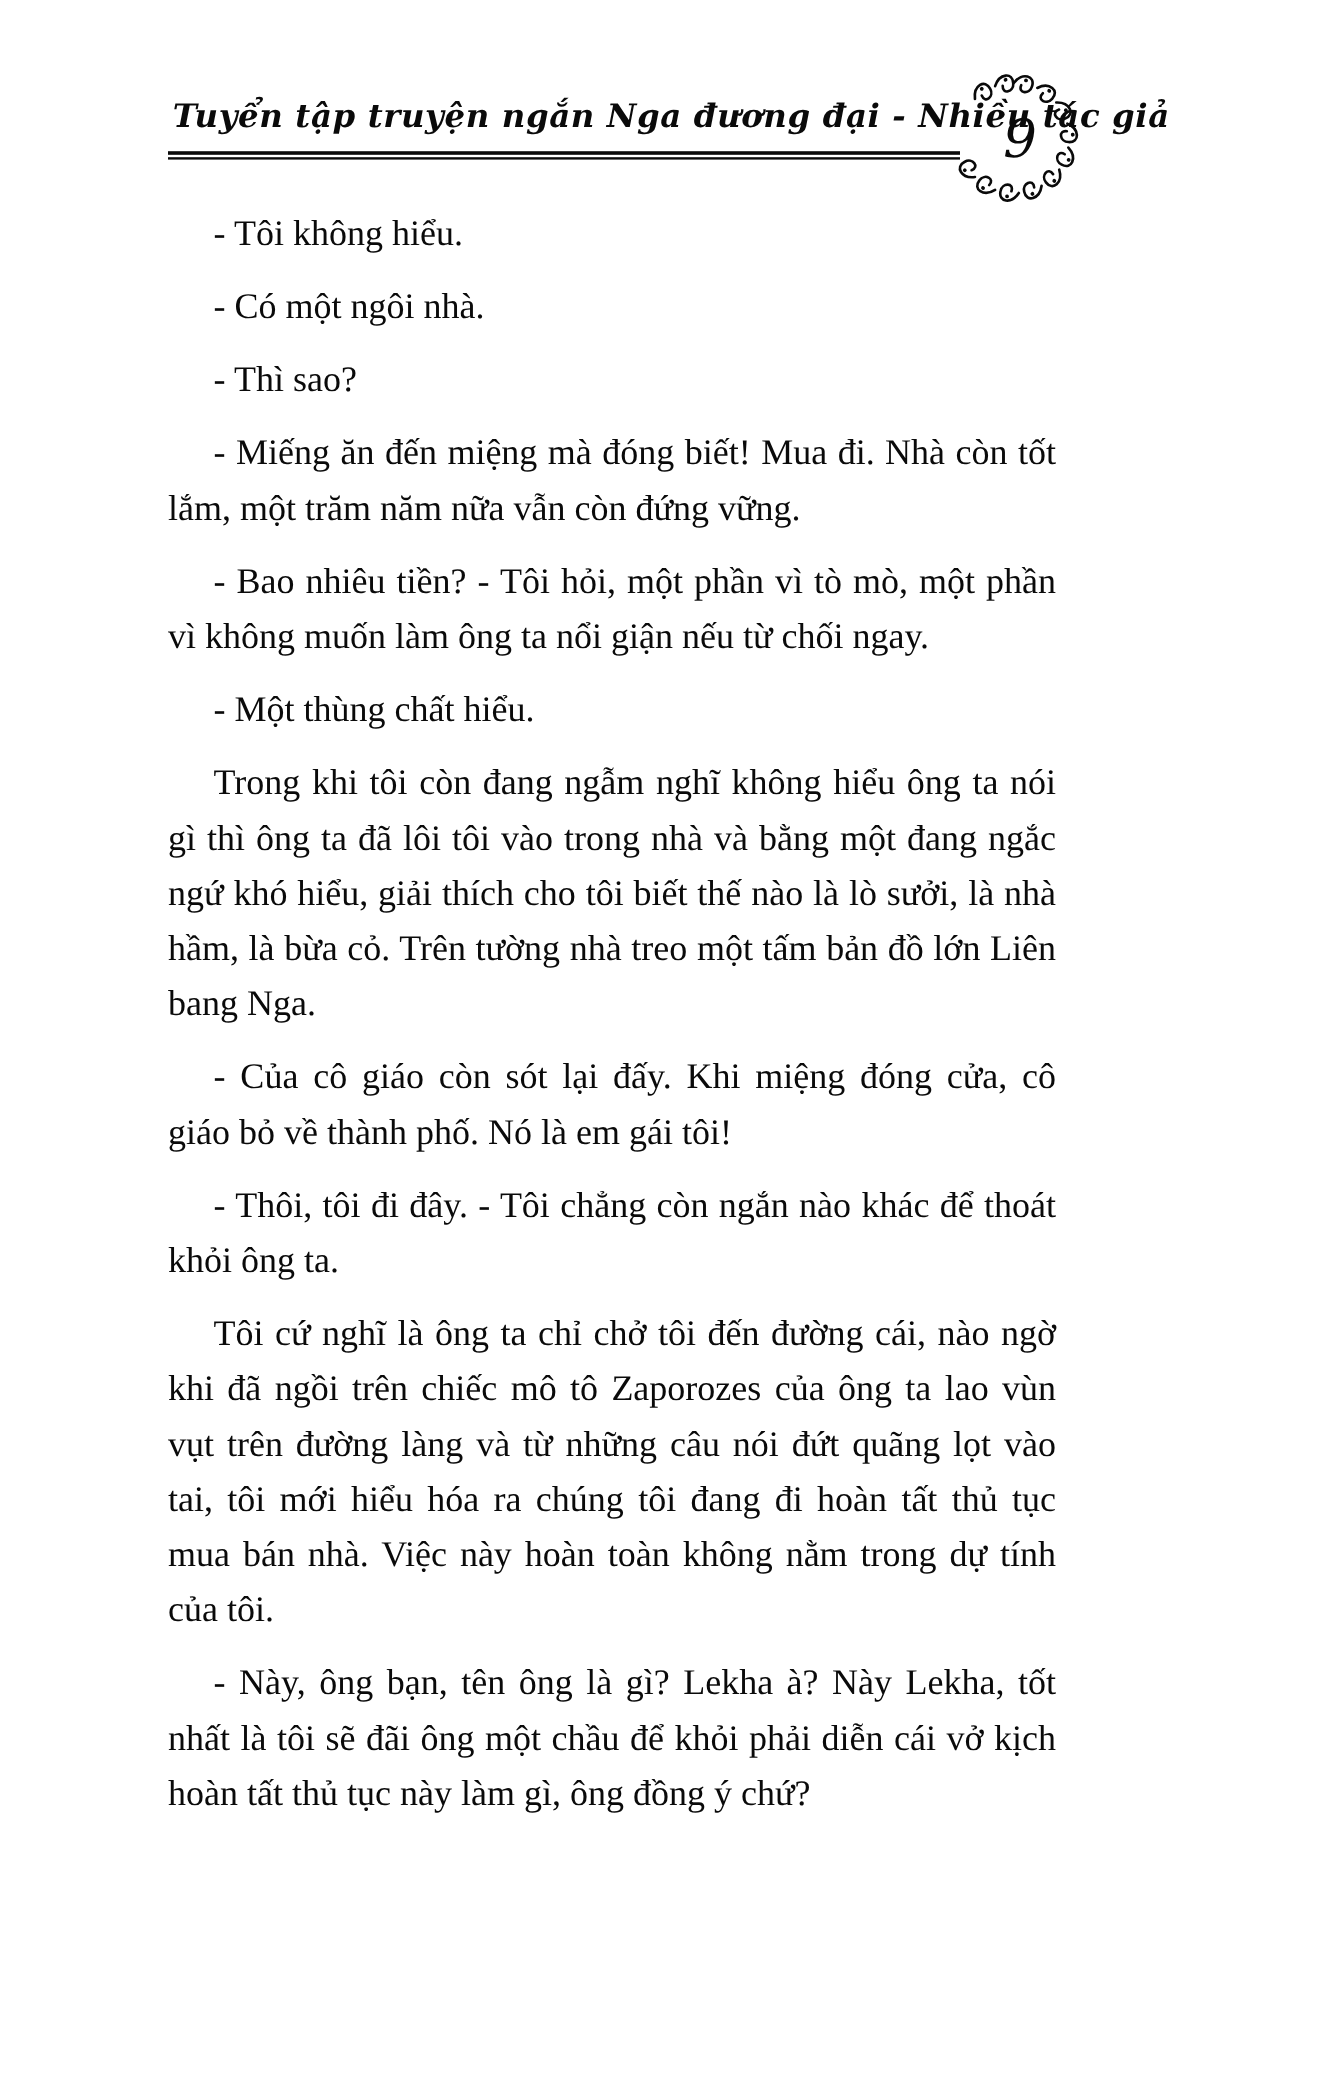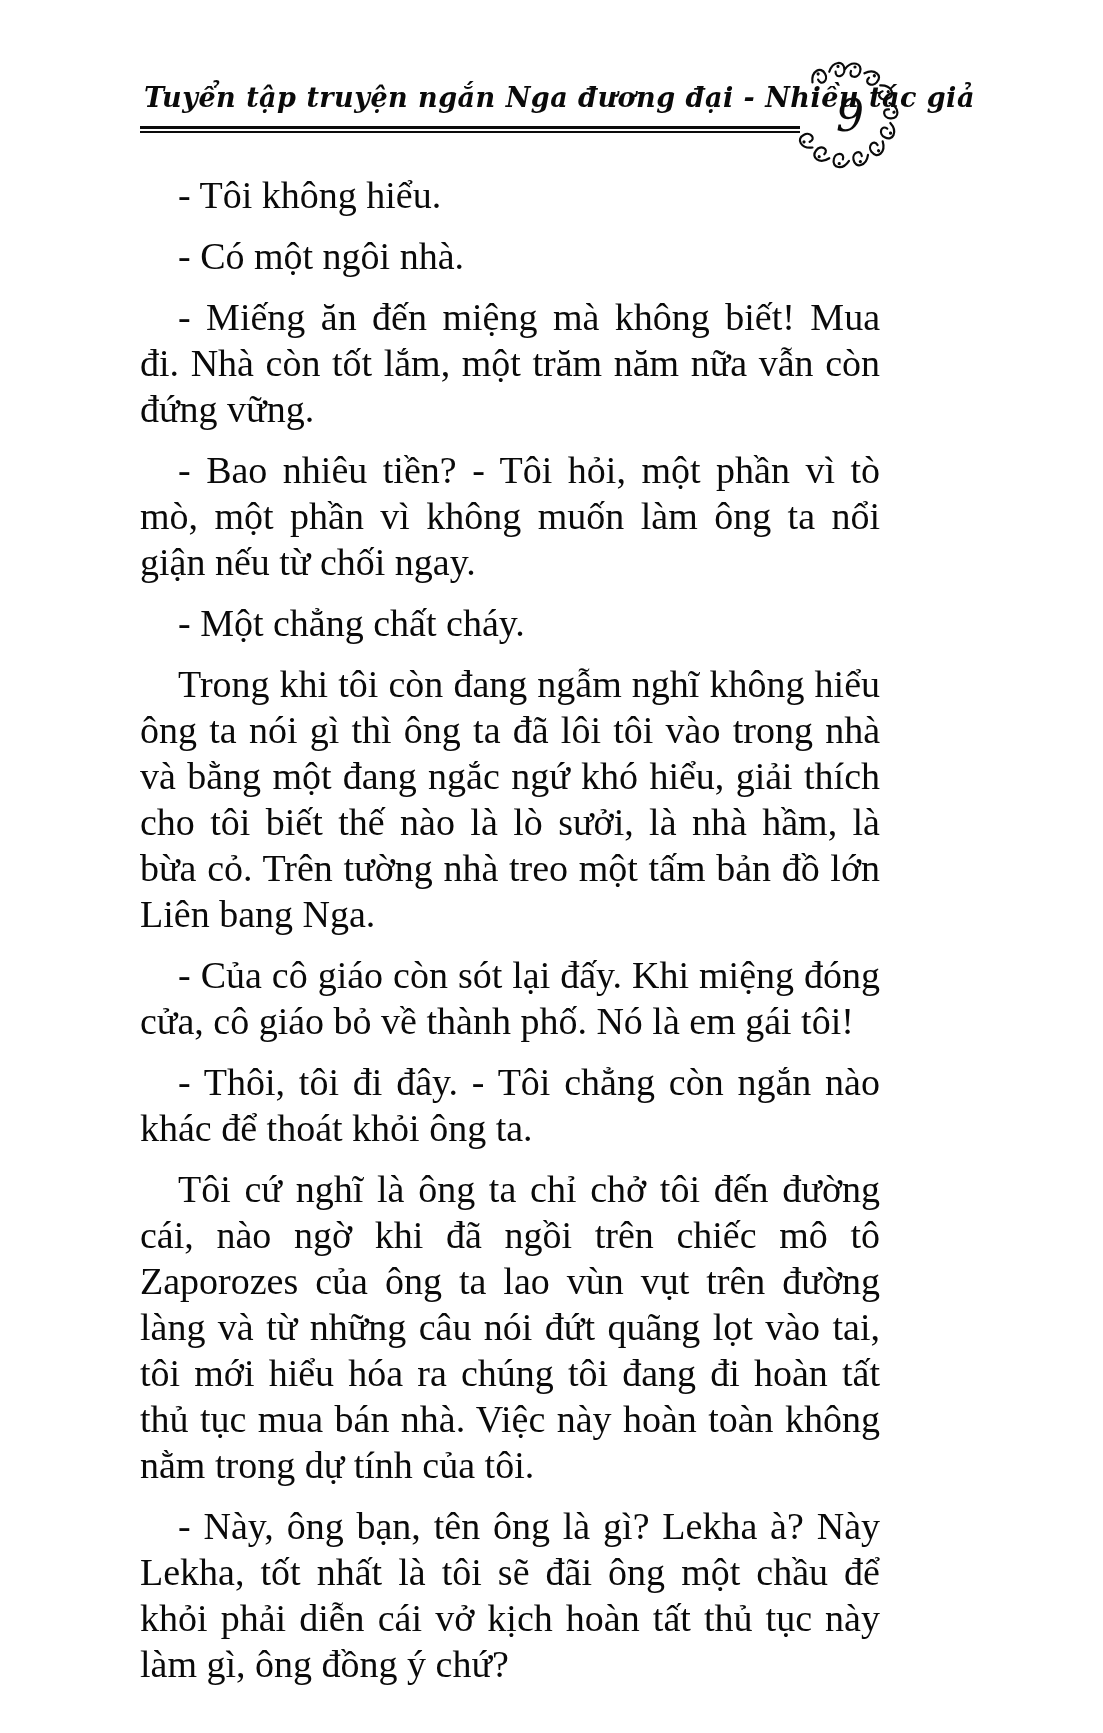--- a/index.html
+++ b/index.html
@@ -41,21 +41,21 @@
     left: 788px;
     top: 58px;
     width: 114px;
     height: 114px;
   }
   .body-text {
     position: absolute;
     left: 140px;
     top: 172px;
     width: 740px;
-    font-size: 38px;
+    font-size: 30px;
     line-height: 46px;
     text-align: justify;
     color: #0a0a0a;
   }
   .body-text p.para {
     margin: 0 0 15px 0;
     text-indent: 38px;
   }
 </style>
 </head>
@@ -85,23 +85,24 @@
     <use href="#curl" transform="rotate(200)"></use>
     <use href="#curl" transform="rotate(225)"></use>
     <use href="#curl" transform="rotate(315)"></use>
     <use href="#curl" transform="rotate(340)"></use>
     <text x="5" y="16" text-anchor="middle" font-family="DejaVu Serif, serif" font-style="italic" font-size="44" fill="#0a0a0a">9</text>
   </svg>
 
   <div class="body-text">
       <p class="para">- Tôi không hiểu.</p>
       <p class="para">- Có một ngôi nhà.</p>
-      <p class="para">- Miếng ăn đến miệng mà không biết! Mua đi. Nhà còn tốt lắm, một trăm năm nữa vẫn còn đứng vững.</p>
+      <p class="para">- Thì sao?</p>
+      <p class="para">- Miếng ăn đến miệng mà đóng biết! Mua đi. Nhà còn tốt lắm, một trăm năm nữa vẫn còn đứng vững.</p>
       <p class="para">- Bao nhiêu tiền? - Tôi hỏi, một phần vì tò mò, một phần vì không muốn làm ông ta nổi giận nếu từ chối ngay.</p>
-      <p class="para">- Một chẳng chất cháy.</p>
+      <p class="para">- Một thùng chất hiểu.</p>
       <p class="para">Trong khi tôi còn đang ngẫm nghĩ không hiểu ông ta nói gì thì ông ta đã lôi tôi vào trong nhà và bằng một đang ngắc ngứ khó hiểu, giải thích cho tôi biết thế nào là lò sưởi, là nhà hầm, là bừa cỏ. Trên tường nhà treo một tấm bản đồ lớn Liên bang Nga.</p>
       <p class="para">- Của cô giáo còn sót lại đấy. Khi miệng đóng cửa, cô giáo bỏ về thành phố. Nó là em gái tôi!</p>
       <p class="para">- Thôi, tôi đi đây. - Tôi chẳng còn ngắn nào khác để thoát khỏi ông ta.</p>
       <p class="para">Tôi cứ nghĩ là ông ta chỉ chở tôi đến đường cái, nào ngờ khi đã ngồi trên chiếc mô tô Zaporozes của ông ta lao vùn vụt trên đường làng và từ những câu nói đứt quãng lọt vào tai, tôi mới hiểu hóa ra chúng tôi đang đi hoàn tất thủ tục mua bán nhà. Việc này hoàn toàn không nằm trong dự tính của tôi.</p>
       <p class="para">- Này, ông bạn, tên ông là gì? Lekha à? Này Lekha, tốt nhất là tôi sẽ đãi ông một chầu để khỏi phải diễn cái vở kịch hoàn tất thủ tục này làm gì, ông đồng ý chứ?</p>
     </div>
 
 </div>
 
 </body></html>

